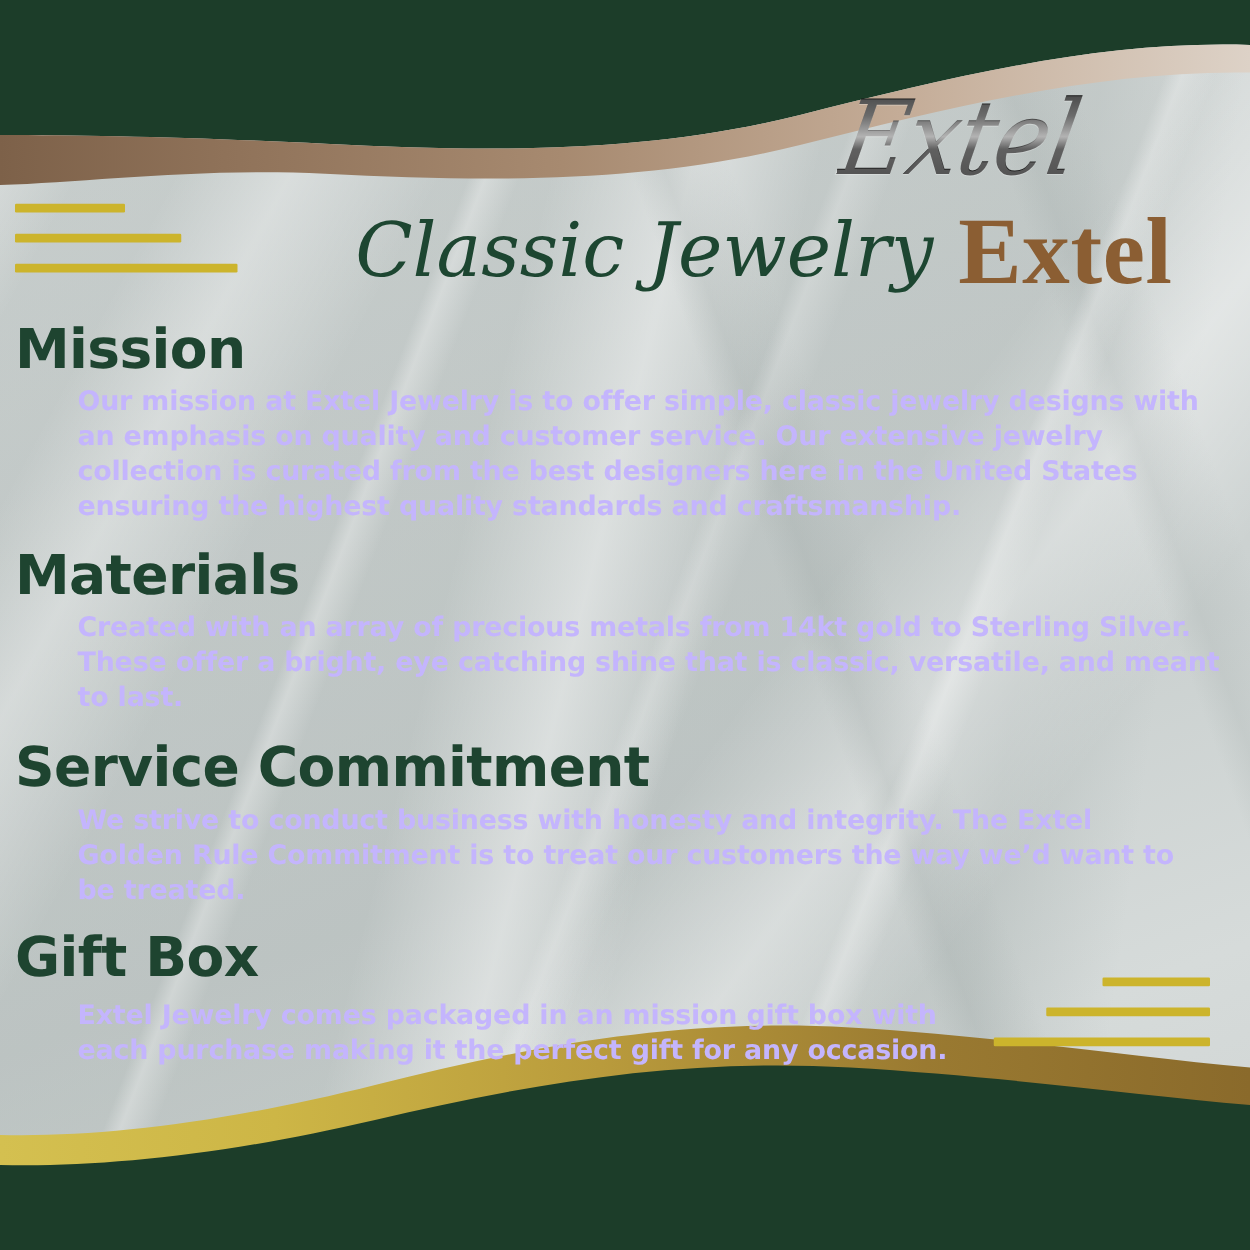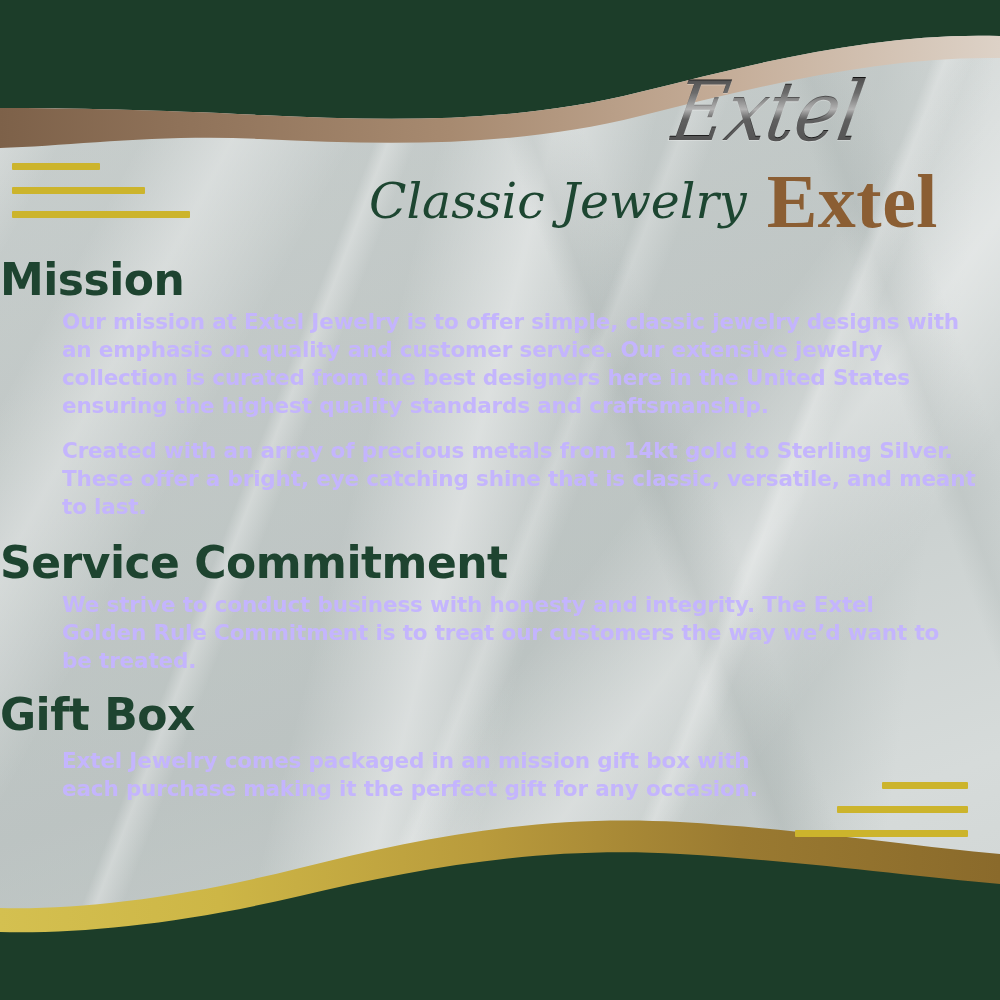--- a/index.html
+++ b/index.html
@@ -65,21 +65,21 @@
   
   .title-row {
     position:absolute; left:0; top:155px;
     width:1000px; height:92px;
     display:flex; align-items:center; justify-content:flex-end;
     padding-right:62px;
   }
   .title-classic {
     font-family:"DejaVu Serif", serif;
     font-style:italic;
-    font-size:49px;
+    font-size:60px;
     line-height:1;
     color:#1d4631;
     letter-spacing:0px;
     margin-right:20px;
   }
   .title-design {
     font-family:"Liberation Serif", serif;
     font-weight:700;
     font-size:76px;
     line-height:1;
@@ -102,20 +102,21 @@
   
   .content { position:absolute; left:0; top:256px; width:1000px; }
   .section { margin-bottom:18px; }
   .section-heading {
     font-family:"DejaVu Sans", sans-serif;
     font-weight:700;
     font-size:44px;
     line-height:1.07;
     color:#1e4430;
     letter-spacing:-0.5px;
+    padding-left:12px;
   }
   .section-body {
     font-family:"DejaVu Sans", sans-serif;
     font-weight:700;
     font-size:21.5px;
     line-height:1.30;
     color:#c4b5fd;
     padding-left:62px;
     padding-right:30px;
     letter-spacing:-0.15px;
@@ -183,20 +184,21 @@
   </div>
 
   <div class="content">
 
     <div class="section" id="sec-mission">
       <div class="section-heading">Mission</div>
       <div class="section-body">Our mission at Extel Jewelry is to offer simple, classic jewelry designs with an emphasis on quality and customer service. Our extensive jewelry collection is curated from the best designers here in the United States ensuring the highest quality standards and craftsmanship.</div>
     </div>
 
     <div class="section" id="sec-materials">
+      <div class="section-heading">Materials</div>
       <div class="section-body">Created with an array of precious metals from 14kt gold to Sterling Silver. These offer a bright, eye catching shine that is classic, versatile, and meant to last.</div>
     </div>
 
     <div class="section" id="sec-service">
       <div class="section-heading">Service Commitment</div>
       <div class="section-body">We strive to conduct business with honesty and integrity. The Extel Golden Rule Commitment is to treat our customers the way we’d want to be treated.</div>
     </div>
 
     <div class="section" id="sec-giftbox">
       <div class="section-heading">Gift Box</div>

